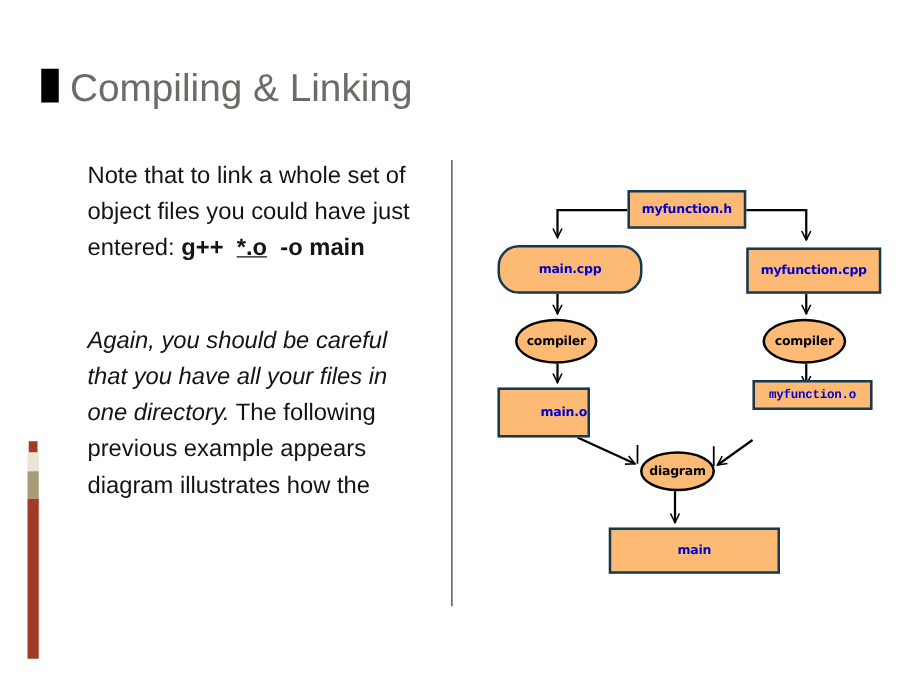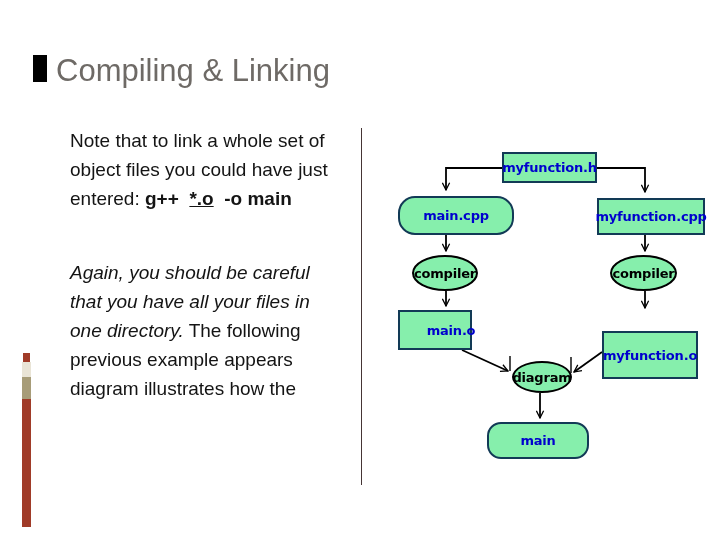--- a/index.html
+++ b/index.html
@@ -22,32 +22,32 @@
   .text-block{position:absolute;left:42px;color:var(--body-text,#141414);font-size:19px;line-height:29px;margin-left:28px;}
   #para1{top:126px;}
   #para2{top:258px;}
   .tline{white-space:pre;}
   .s-n{font-weight:400;}
   .s-b{font-weight:700;}
   .s-bu{font-weight:700;text-decoration:underline;}
   .s-i{font-style:italic;}
   
   .dnode{position:absolute;display:flex;align-items:center;justify-content:center;box-sizing:border-box;
-         font-family:"DejaVu Sans",sans-serif;font-weight:bold;font-size:13px;letter-spacing:-0.2px;background:#86efac;}
+         font-family:"DejaVu Sans",sans-serif;font-weight:bold;font-size:10px;letter-spacing:-0.2px;background:#fdba74;}
   .dbox{border:2px solid var(--box-border,#123a56);color:var(--node-text,#0000cd);}
   .dellipse{border:2px solid var(--ellipse-border,#000);border-radius:50%;color:#000;}
   #n-myfh{left:502px;top:152px;width:95px;height:31px;}
   #n-maincpp{left:398px;top:196px;width:116px;height:39px;border-radius:17px;}
   #n-myfcpp{left:597px;top:198px;width:108px;height:37px;}
   #n-compl{left:412px;top:255px;width:66px;height:36px;}
   #n-compr{left:610px;top:255px;width:67px;height:36px;}
   #n-maino{left:398px;top:310px;width:74px;height:40px;padding-left:32px;}
-  #n-myfo{left:602px;top:331px;width:96px;height:48px;}
+  #n-myfo{left:602px;top:304px;width:96px;height:24px;font-family:Liberation Mono, monospace;}
   #n-linker{left:512px;top:361px;width:60px;height:32px;}
-  #n-main{left:487px;top:422px;width:102px;height:37px;border-radius:14px;}
+  #n-main{left:487px;top:422px;width:137px;height:37px;}
   
   .connector-layer{position:absolute;left:0;top:0;width:720px;height:540px;pointer-events:none;}
   .connector{stroke:var(--arrow,#000);stroke-width:1.8;fill:none;}
   .arrtick{stroke:var(--arrow,#000);stroke-width:1.4;fill:none;}
 </style>
 </head>
 <body>
 
 <div class="slide">
 

